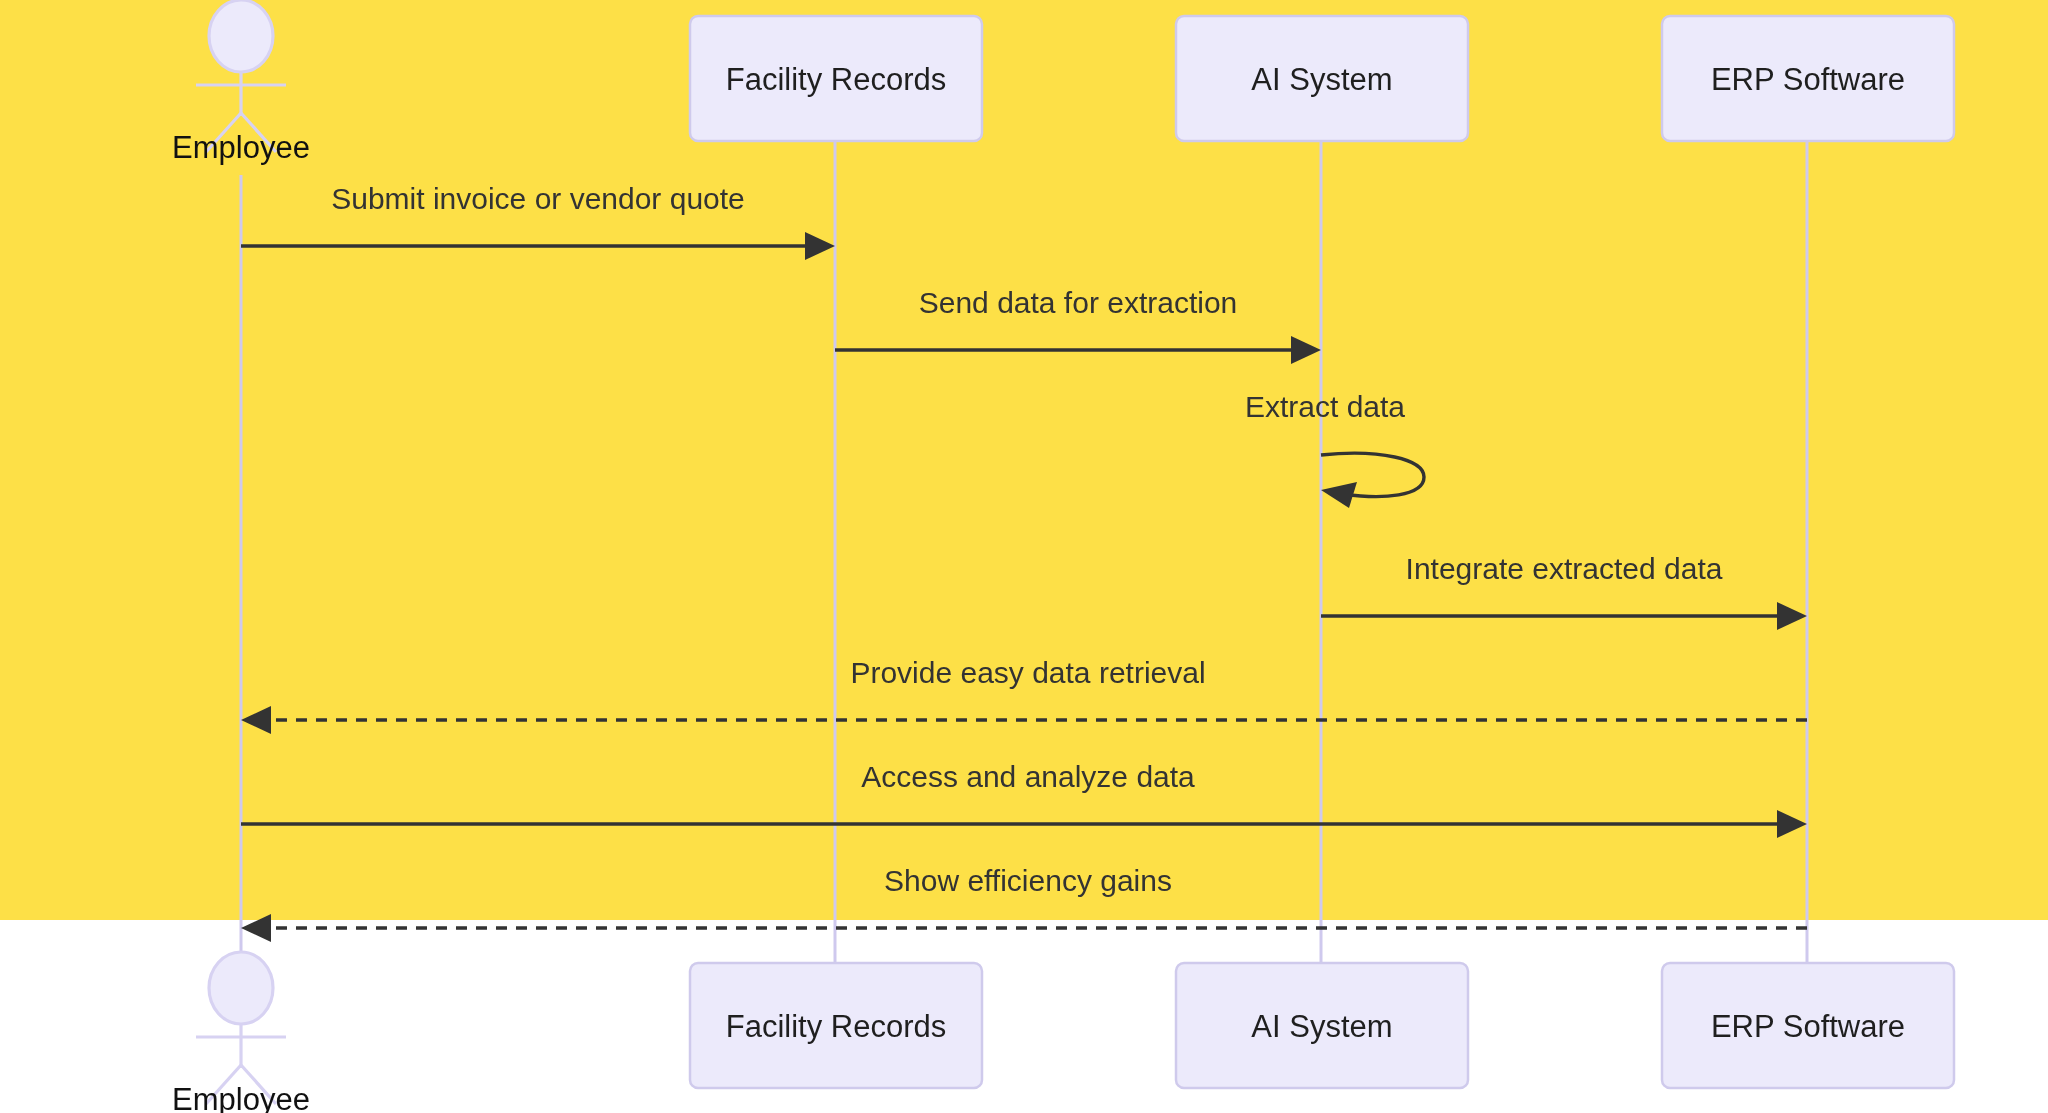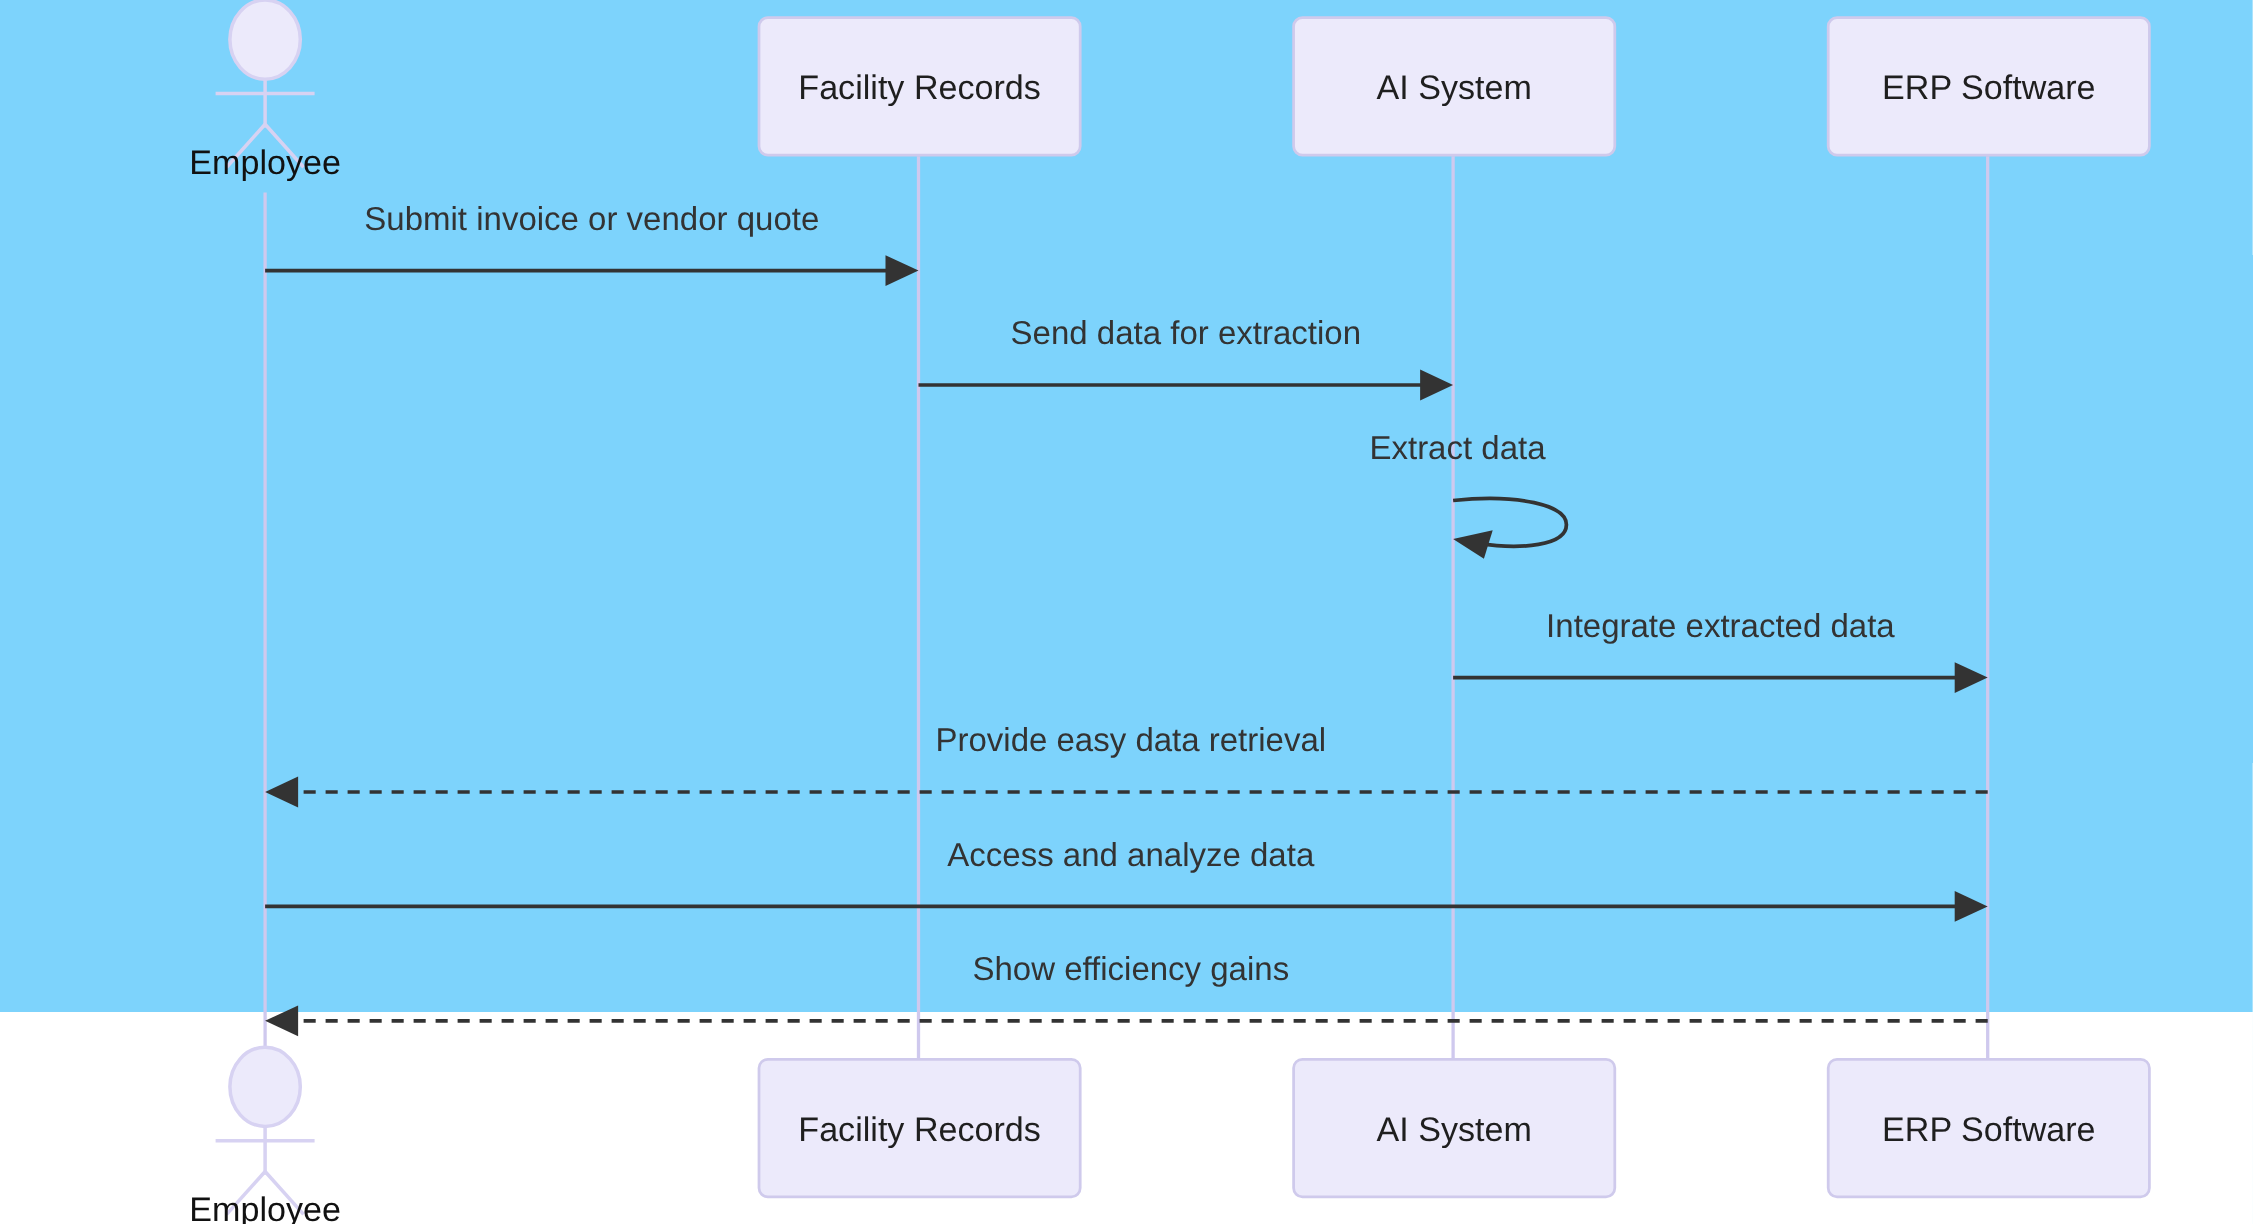--- a/index.html
+++ b/index.html
@@ -11,21 +11,21 @@
   body {
     font-family: "Liberation Sans", sans-serif;
     width: 2048px;
     height: 1113px;
     overflow: hidden;
   }
   #diagram-root {
     position: relative;
     width: 2048px;
     height: 920px;
-    background: #7dd3fc;
+    background: #fde047;
   }
   #diagram-svg {
     position: absolute;
     top: 0;
     left: 0;
     width: 2048px;
     height: 1113px;
     display: block;
   }
   .participant-box-rect {

